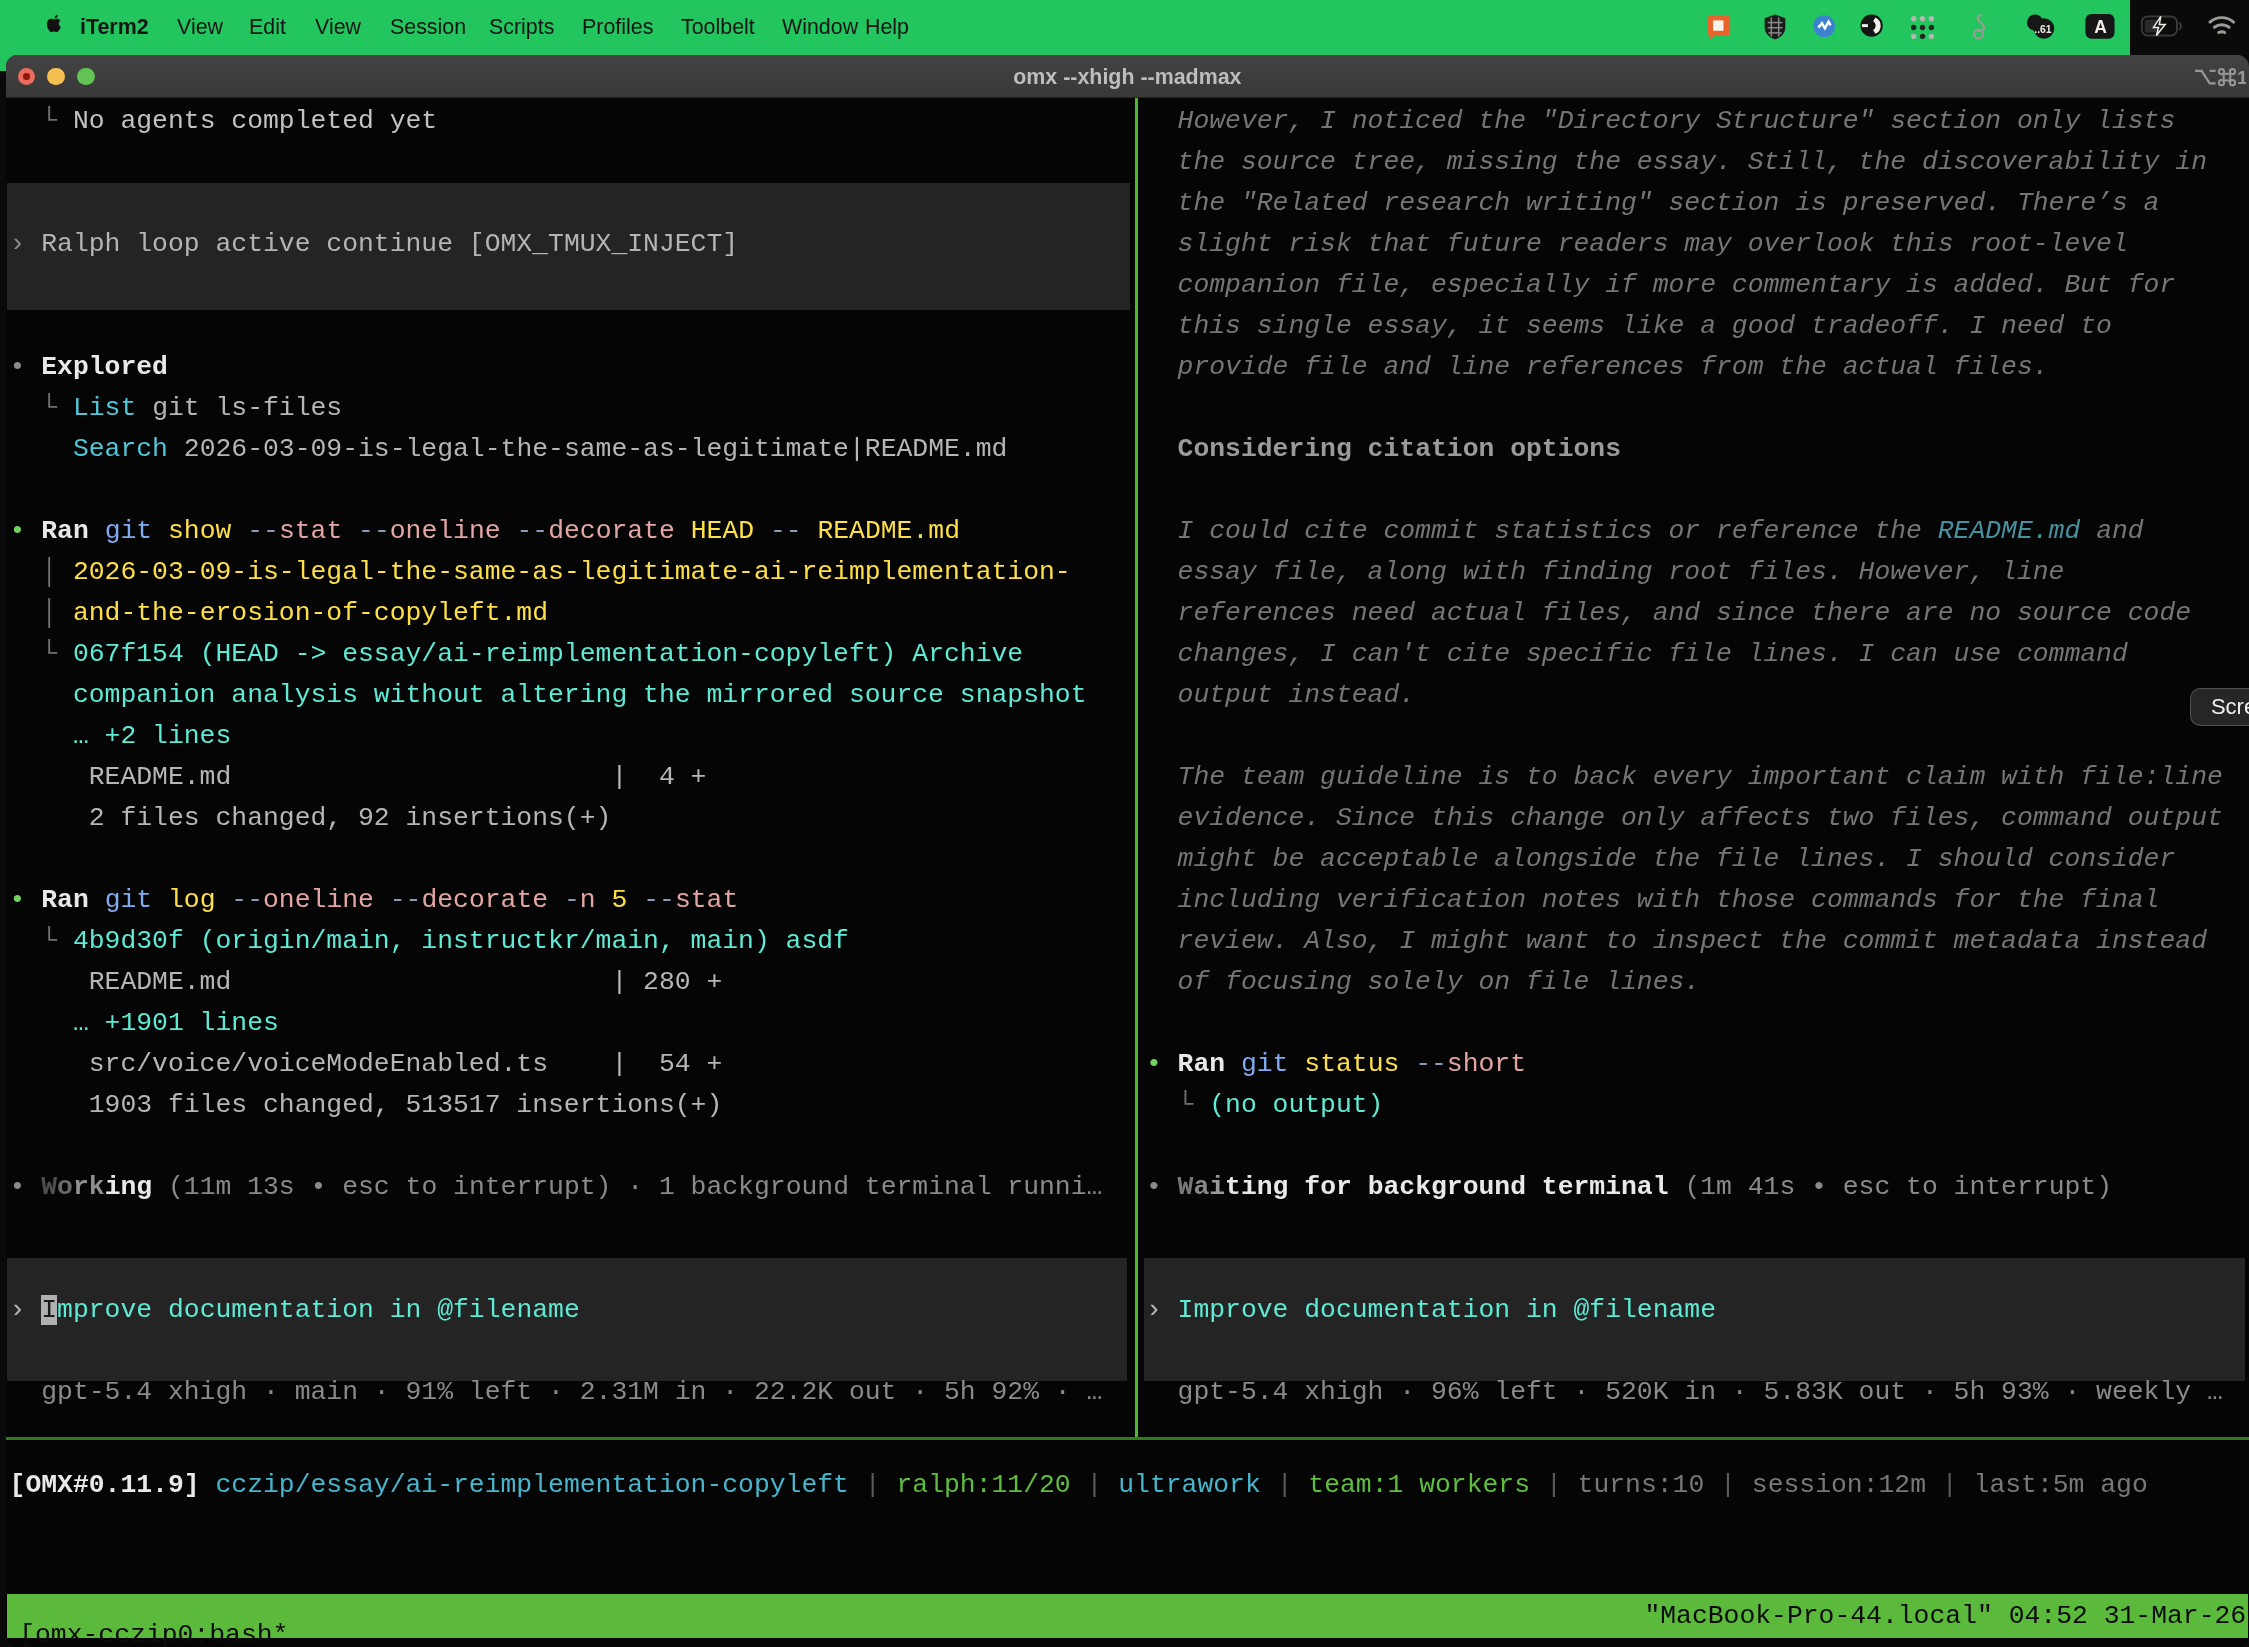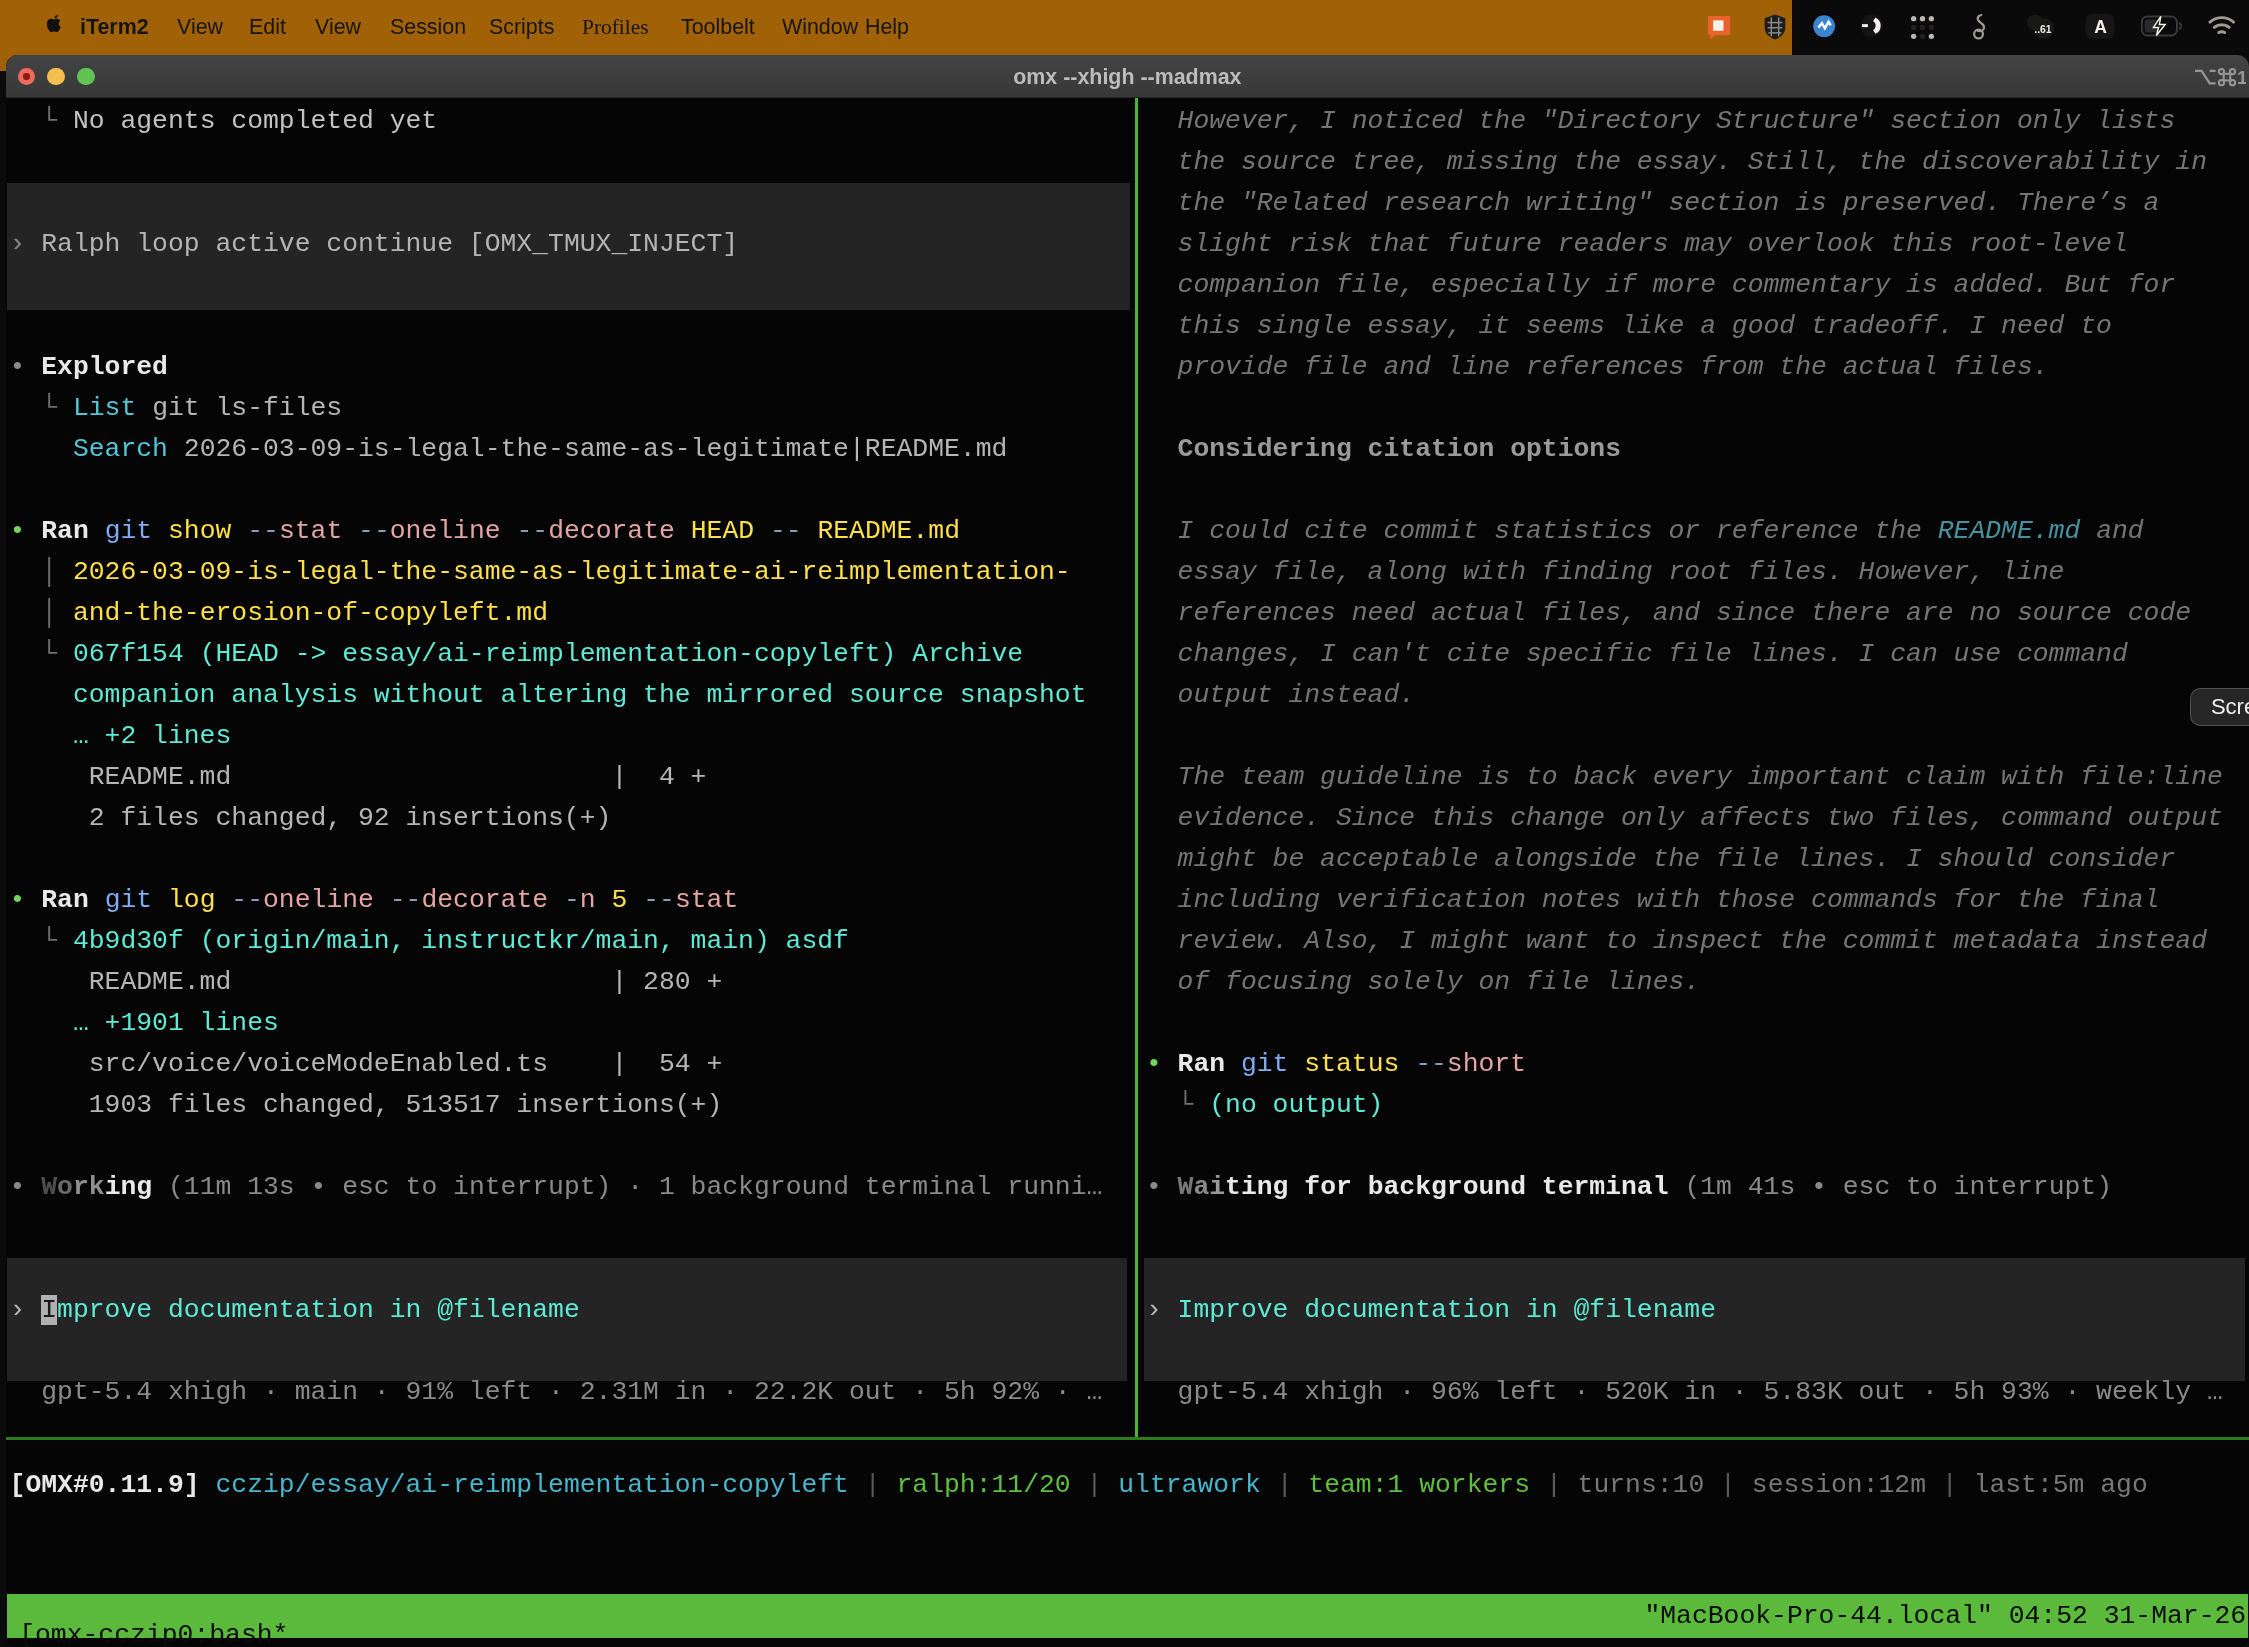--- a/index.html
+++ b/index.html
@@ -1,18 +1,18 @@
 <!DOCTYPE html>
 <html style="font-size:11.8px"><head><meta charset="utf-8">
 <style>
   html,body{margin:0;padding:0;}
   body{width:2250px;height:1648px;background:#0a0a0a;position:relative;overflow:hidden;
        font-family:"Liberation Sans",sans-serif;}
   .mono{font-family:"Liberation Mono",monospace;}
-  #menubar{position:absolute;left:0;top:0;width:1792px;height:71px;background:#a16207;}
+  #menubar{position:absolute;left:0;top:0;width:2130px;height:71px;background:#22c55e;}
   .mi{position:absolute;top:0;height:48px;line-height:54px;font-size:21.4px;color:#151515;}
   #win{position:absolute;left:5.9px;top:55px;width:2243px;height:1592px;background:#050505;
        border-radius:11.8px 11.8px 10.3px 10.3px;overflow:hidden;}
   #titlebar{position:absolute;left:0;top:0;width:100%;height:42px;
        background:linear-gradient(#434343,#383838);border-bottom:0.7px solid #232323;}
   .tl{position:absolute;top:12.5px;width:17.7px;height:17.7px;border-radius:50%;}
   #wtitle{position:absolute;top:0;left:0;width:100%;height:42px;line-height:44px;text-align:center;
        font-size:21.4px;font-weight:bold;color:#bdbdbd;}
   pre{margin:0;font-size:26.4px;line-height:41px;color:#9b9b9b;}
   #lpane{position:absolute;left:3.7px;top:46px;}
@@ -47,21 +47,21 @@
 <div id="menubar">
   <svg style="position:absolute;left:45px;top:13.3px;" width="19" height="23" viewBox="0 0 24 29">
     <path fill="#111" d="M19.4 9.9c-1.2.9-2 2.2-2 3.8 0 1.7 1 3.2 2.5 3.9-.4 1.3-1 2.6-1.9 3.8-.9 1.3-1.9 2.6-3.3 2.6-1.3 0-1.7-.8-3.3-.8s-2 .8-3.3.8c-1.4 0-2.4-1.3-3.3-2.6C3.3 19.6 2.4 16.7 2.4 14c0-4.4 2.8-6.7 5.5-6.7 1.4 0 2.6.9 3.4.9.8 0 2.2-1 3.7-1 .6 0 2.8.1 4.4 2.7zM15.1 5.2c.7-.8 1.1-1.9 1-3.1-1 .1-2.3.7-3 1.6-.6.7-1.2 1.9-1 2.9 1.1.1 2.3-.6 3-1.4z"></path>
   </svg>
   <span class="mi" style="left:80px;font-weight:bold;">iTerm2</span>
   <span class="mi" style="left:177px;">View</span>
   <span class="mi" style="left:249px;">Edit</span>
   <span class="mi" style="left:315px;">View</span>
   <span class="mi" style="left:390px;">Session</span>
   <span class="mi" style="left:489px;">Scripts</span>
-  <span class="mi" style="left:582px;font-family:Liberation Serif, serif;">Profiles</span>
+  <span class="mi" style="left:582px;">Profiles</span>
   <span class="mi" style="left:681px;">Toolbelt</span>
   <span class="mi" style="left:782px;">Window</span>
   <span class="mi" style="left:865px;">Help</span>
   <svg style="position:absolute;left:1705px;top:13.3px;" width="26.6" height="26.6" viewBox="0 0 36 36">
     <path fill="#e8642c" d="M4 4 h28 a2 2 0 0 1 2 2 v22 a2 2 0 0 1-2 2 H14 l-7 6 v-6 H6 a2 2 0 0 1-2-2 V6 a2 2 0 0 1 2-2z"></path>
     <rect x="11" y="10" width="14" height="14" fill="#f6f3ec"></rect>
   </svg>
   <svg style="position:absolute;left:1761px;top:12.5px;" width="28" height="28" viewBox="0 0 38 38">
     <path fill="#1c1c1c" d="M19 2 L33 7 v12 c0 9-6 14-14 17 C11 33 5 28 5 19 V7z"></path>
     <g stroke="#8a8a86" stroke-width="2">

